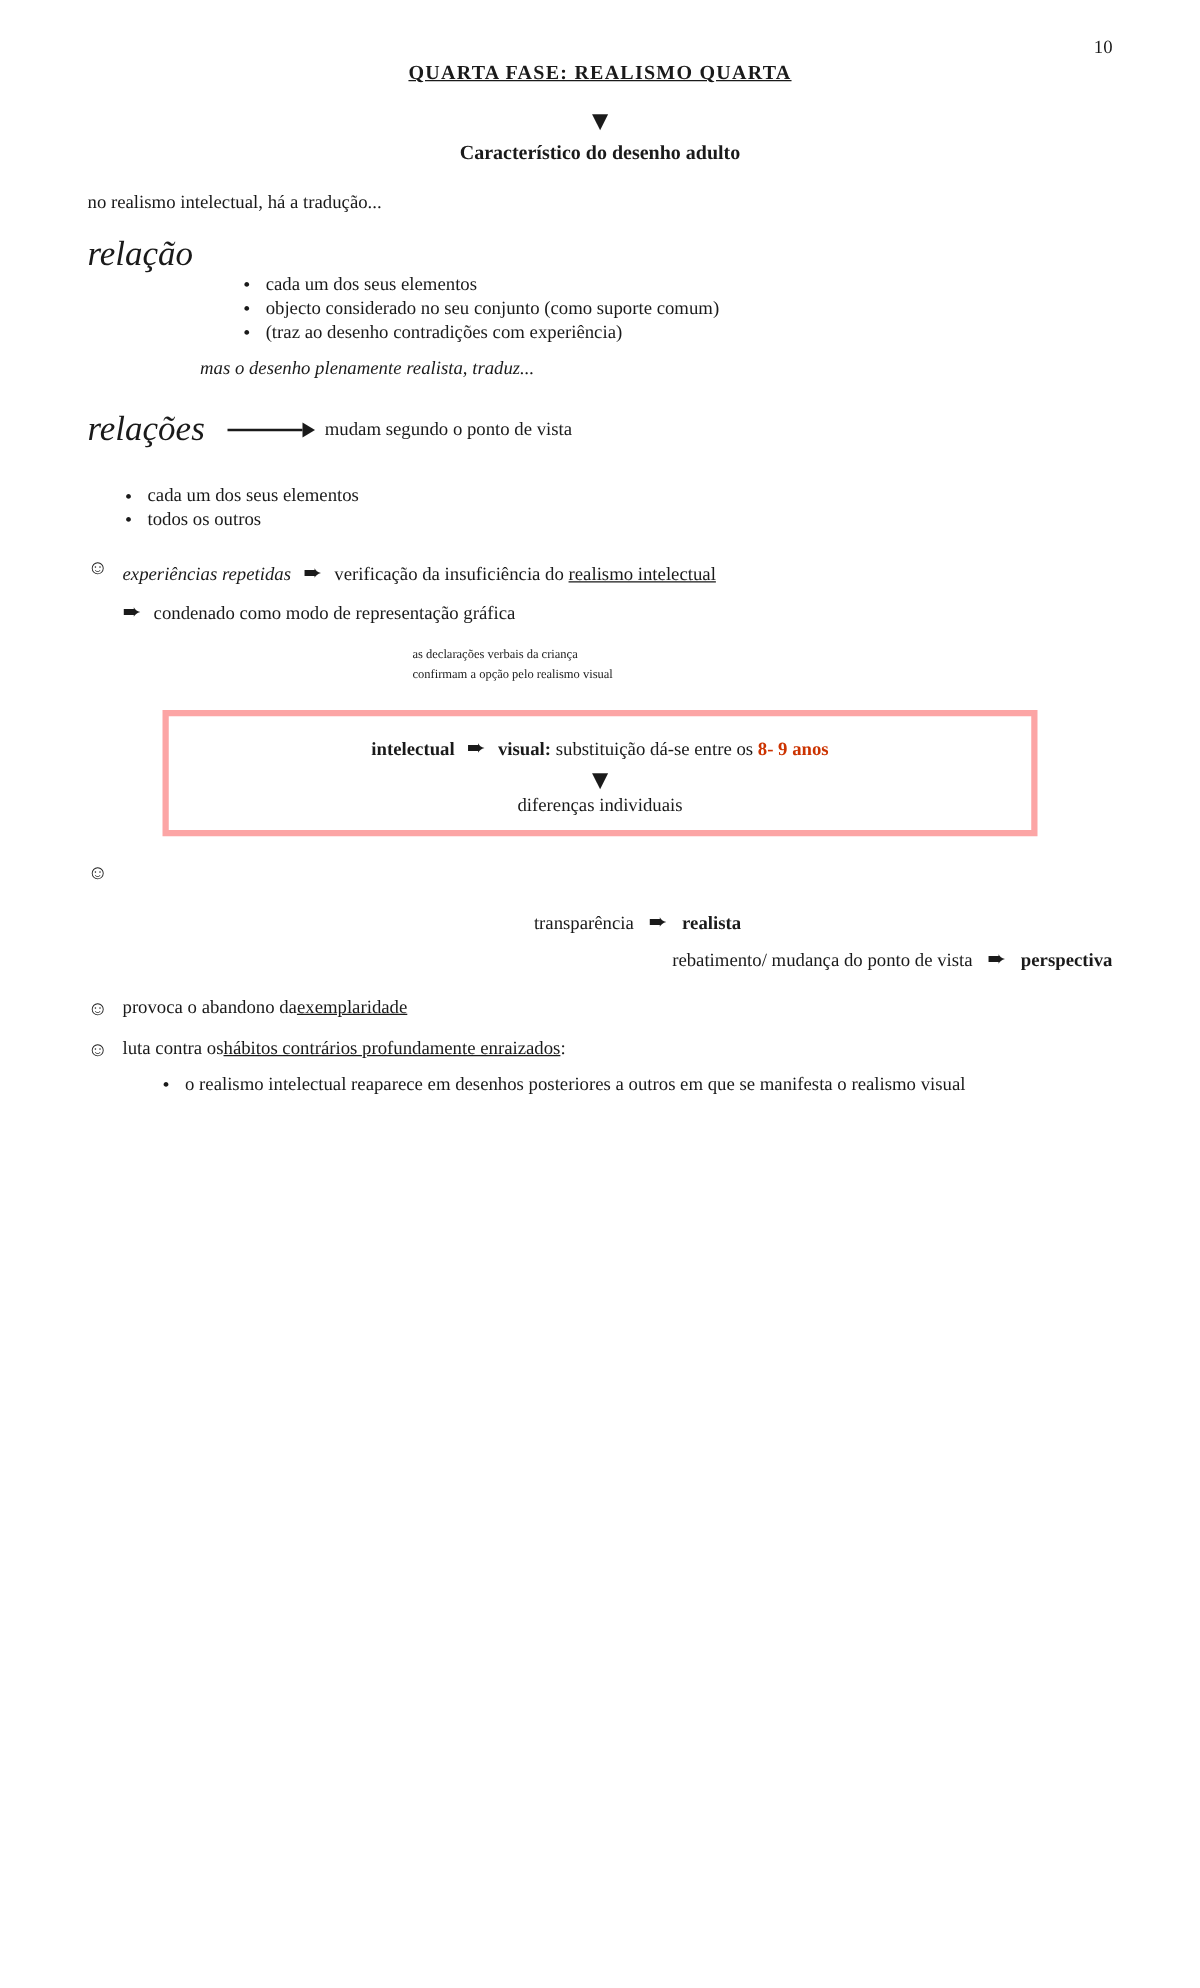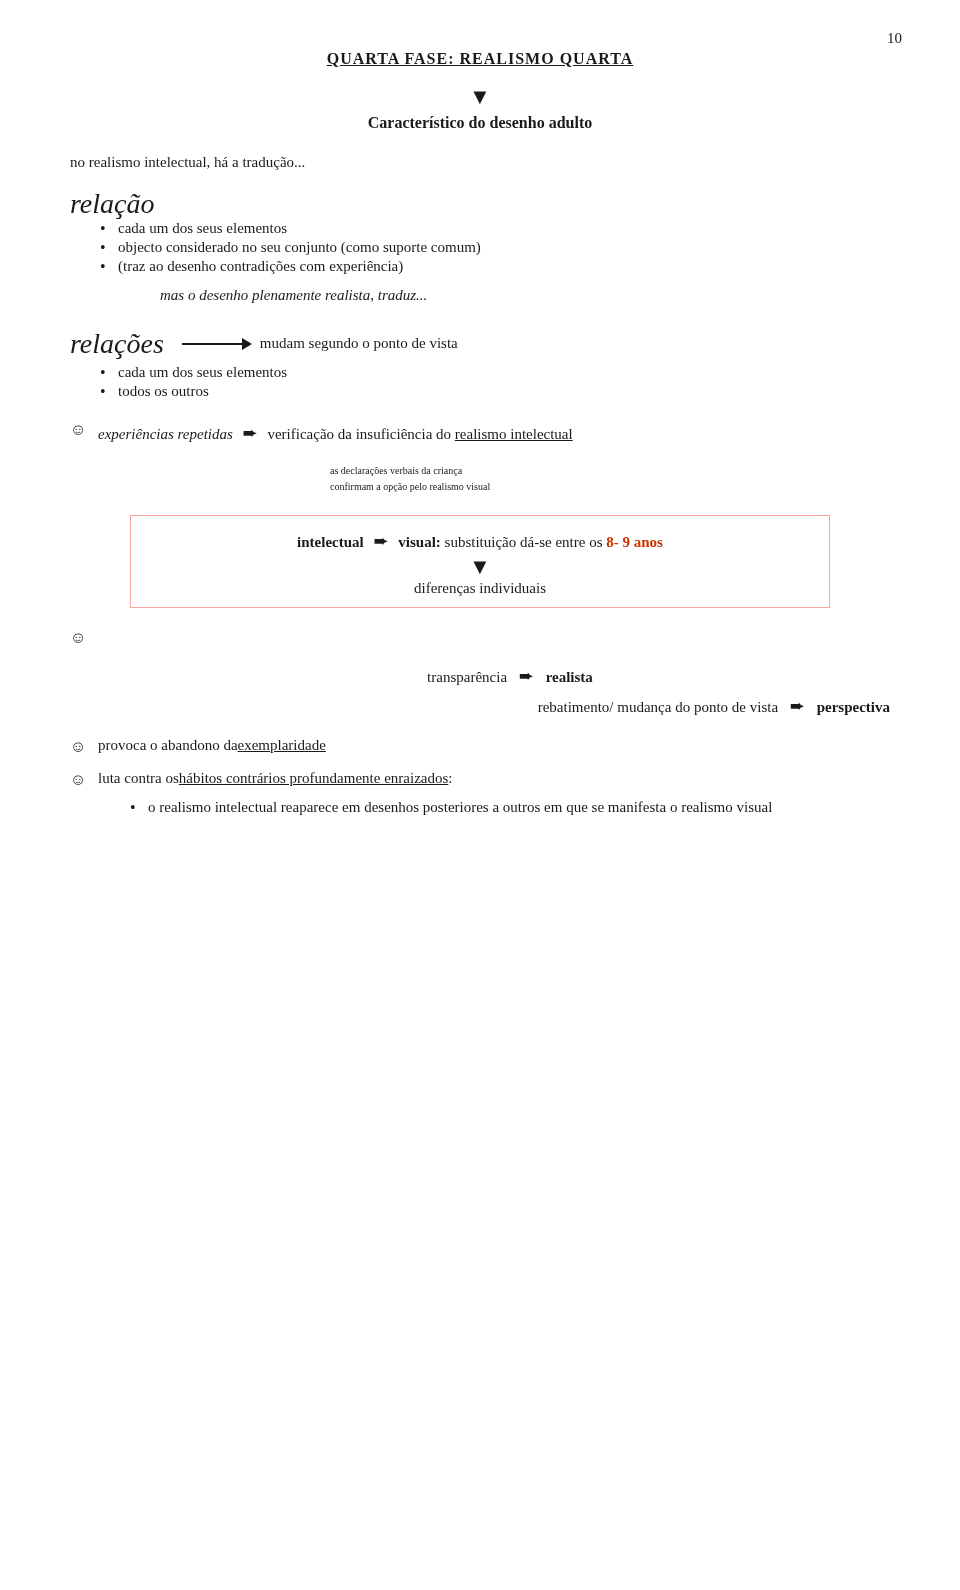--- a/index.html
+++ b/index.html
@@ -9,21 +9,21 @@
       font-size: 15px;
       color: #1a1a1a;
       width: 960px;
       min-height: 1590px;
       position: relative;
       padding: 40px 70px 60px 70px;
     }
     .page-number {
       position: absolute;
       top: 30px;
-      right: 58px;
+      right: 70px;
       font-size: 15px;
     }
     .title-section {
       text-align: center;
       margin-top: 10px;
       margin-bottom: 18px;
     }
     .main-title {
       display: inline-block;
       font-size: 16px;
@@ -57,20 +57,21 @@
       font-style: italic;
       font-weight: normal;
       float: left;
       margin-right: 10px;
       line-height: 1.1;
     }
     .bullet-list {
       list-style: none;
       padding-left: 0;
       margin-left: 30px;
+      margin-top: 31px;
     }
     .bullet-list li {
       position: relative;
       padding-left: 18px;
       margin-bottom: 2px;
       font-size: 15px;
     }
     .bullet-list li::before {
       content: "•";
       position: absolute;
@@ -129,21 +130,21 @@
     }
     
     .declaracoes-block {
       margin-left: 260px;
       margin-bottom: 20px;
       font-size: 10px;
       line-height: 1.6;
     }
     
     .transition-box {
-      border: 1px solid #fca5a5;
+      border: 5px solid #fca5a5;
       padding: 14px 20px 10px 20px;
       margin: 0 60px 20px 60px;
       text-align: center;
     }
     .transition-box-line1 {
       font-size: 15px;
       margin-bottom: 4px;
     }
     .bold-text {
       font-weight: bold;
@@ -234,21 +235,21 @@
 <div class="title-section">
   <div class="main-title">QUARTA FASE: REALISMO QUARTA</div>
 </div>
 
 <div class="arrow-down-container">▼</div>
 
 <div class="subtitle">Característico do desenho adulto</div>
 <div class="subtitle2">no realismo intelectual, há a tradução...</div>
 
 <div class="relacao-block clearfix">
-  <div style="display:flex; align-items:flex-start;flex-direction:column;">
+  <div style="display:flex; align-items:flex-start;">
     <div style="min-width:80px;">
       <span class="relacao-title">relação</span>
     </div>
     <ul class="bullet-list">
       <li>cada um dos seus elementos</li>
       <li>objecto considerado no seu conjunto (como suporte comum)</li>
       <li>(traz ao desenho contradições com experiência)</li>
     </ul>
   </div>
   <div class="but-text">mas o desenho plenamente realista, traduz...</div>
@@ -270,20 +271,24 @@
 </div>
 
 <div class="experiencias-section">
   <div class="smiley-row">
     <span class="smiley">☺</span>
     <div class="experiencias-text">
       <span style="font-style:italic;">experiências repetidas</span>
       <span style="margin: 0 6px; font-size:18px;">➨</span>
       <span>verificação da insuficiência do </span><span class="underlined">realismo intelectual</span>
     </div>
+  </div>
+  <div style="margin-left:28px; font-size:15px; margin-bottom:4px;">
+    <span style="margin-right:6px; font-size:18px;">➨</span>
+    <span>condenado como modo de representação gráfica</span>
   </div>
 </div>
 
 <div class="declaracoes-block">
   <div>as declarações verbais da criança</div>
   <div>confirmam a opção pelo realismo visual</div>
 </div>
 
 <div class="transition-box">
   <div class="transition-box-line1">

